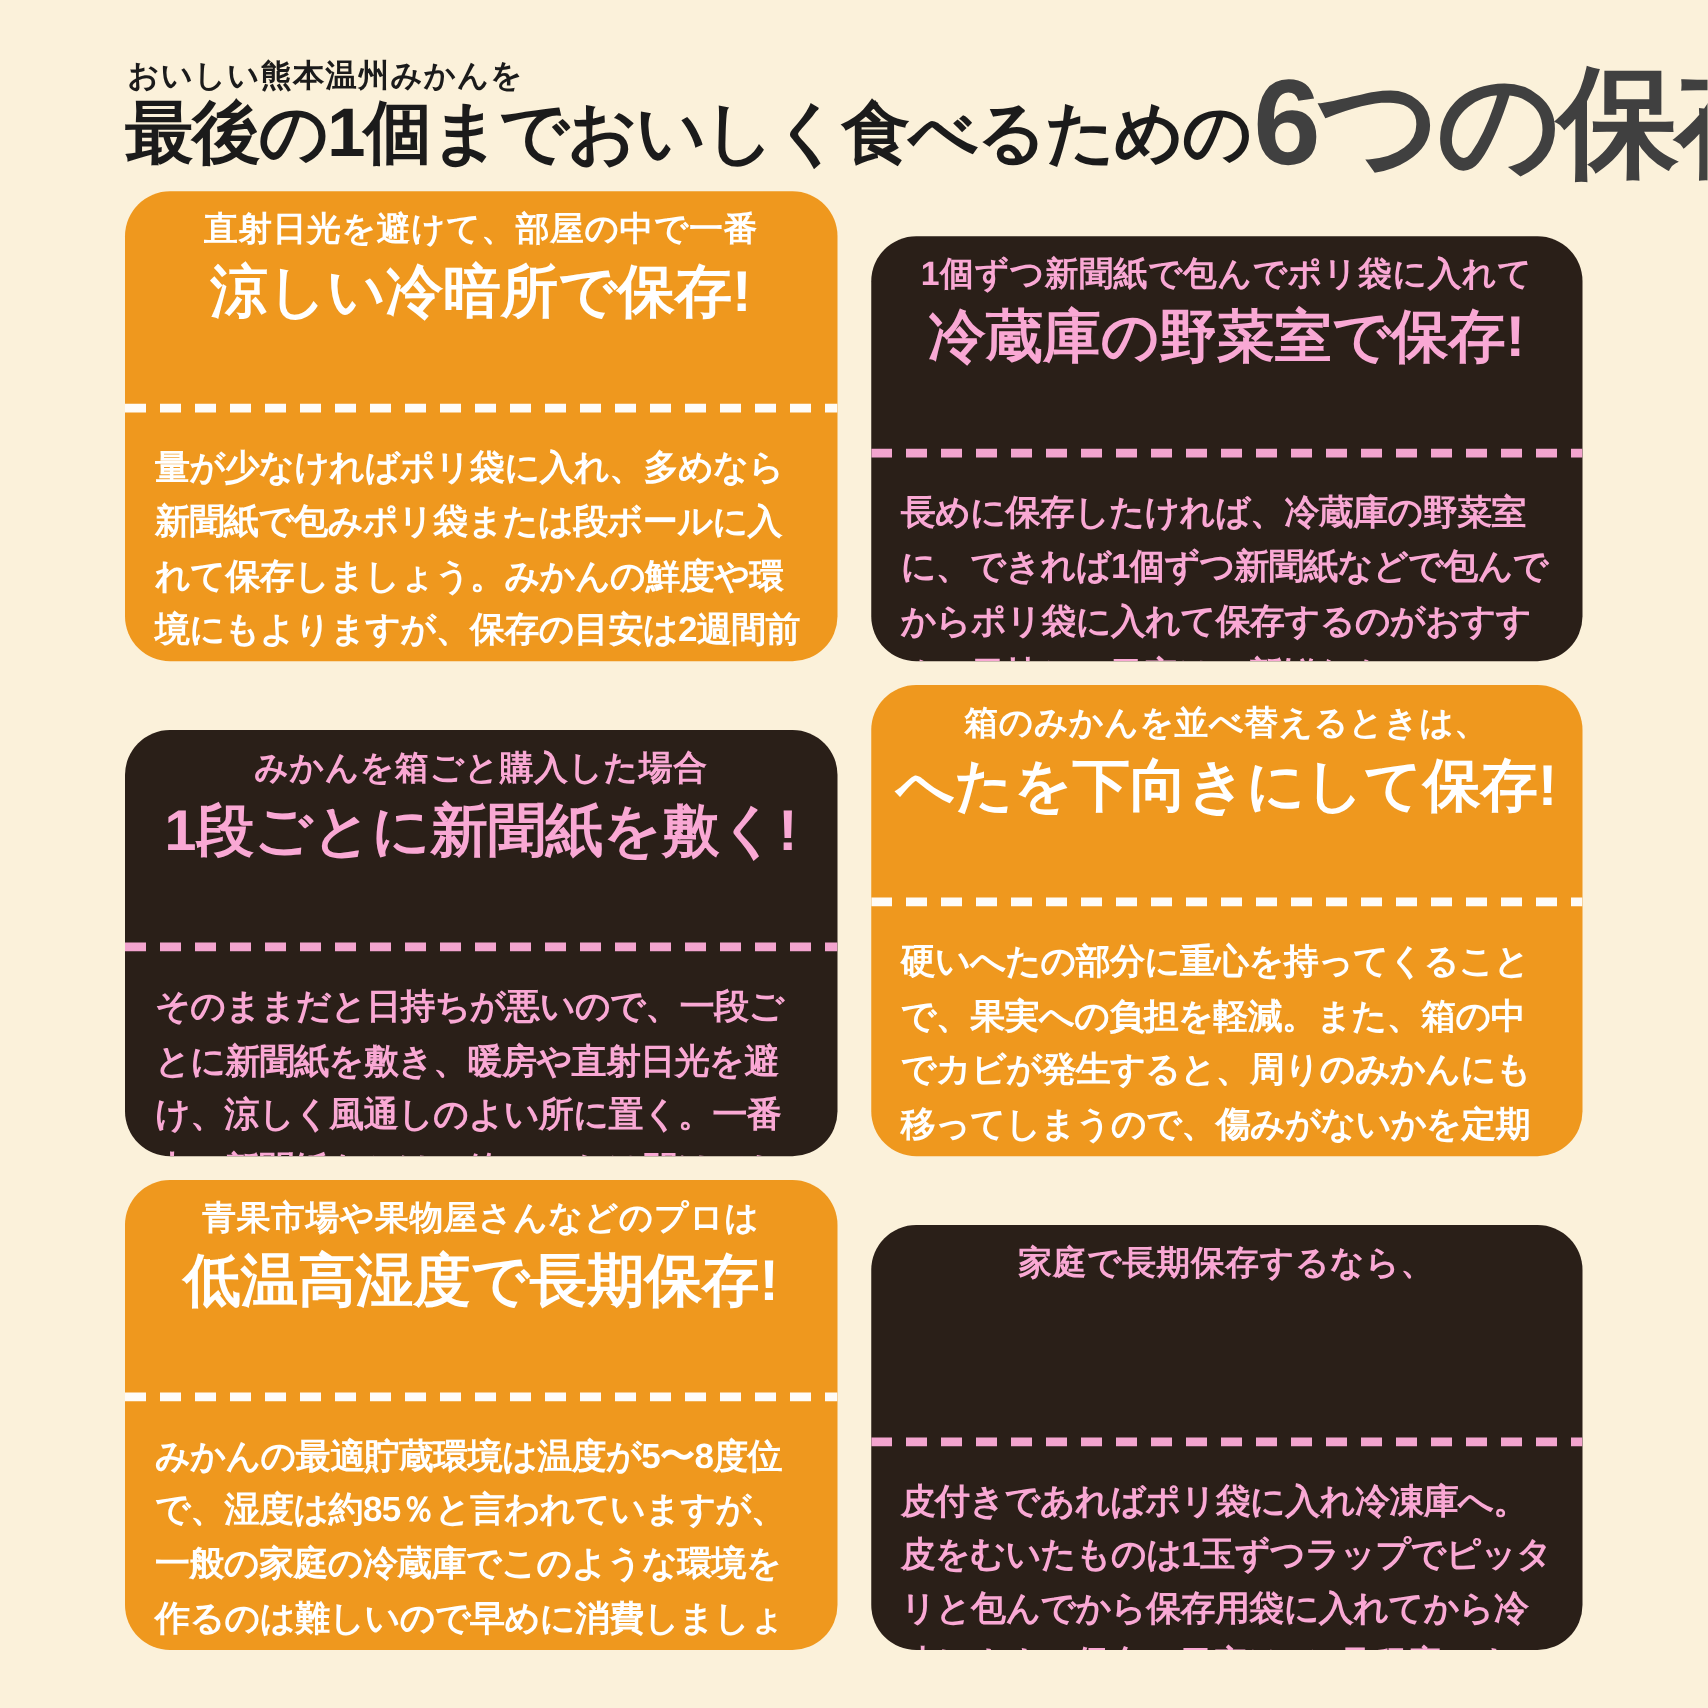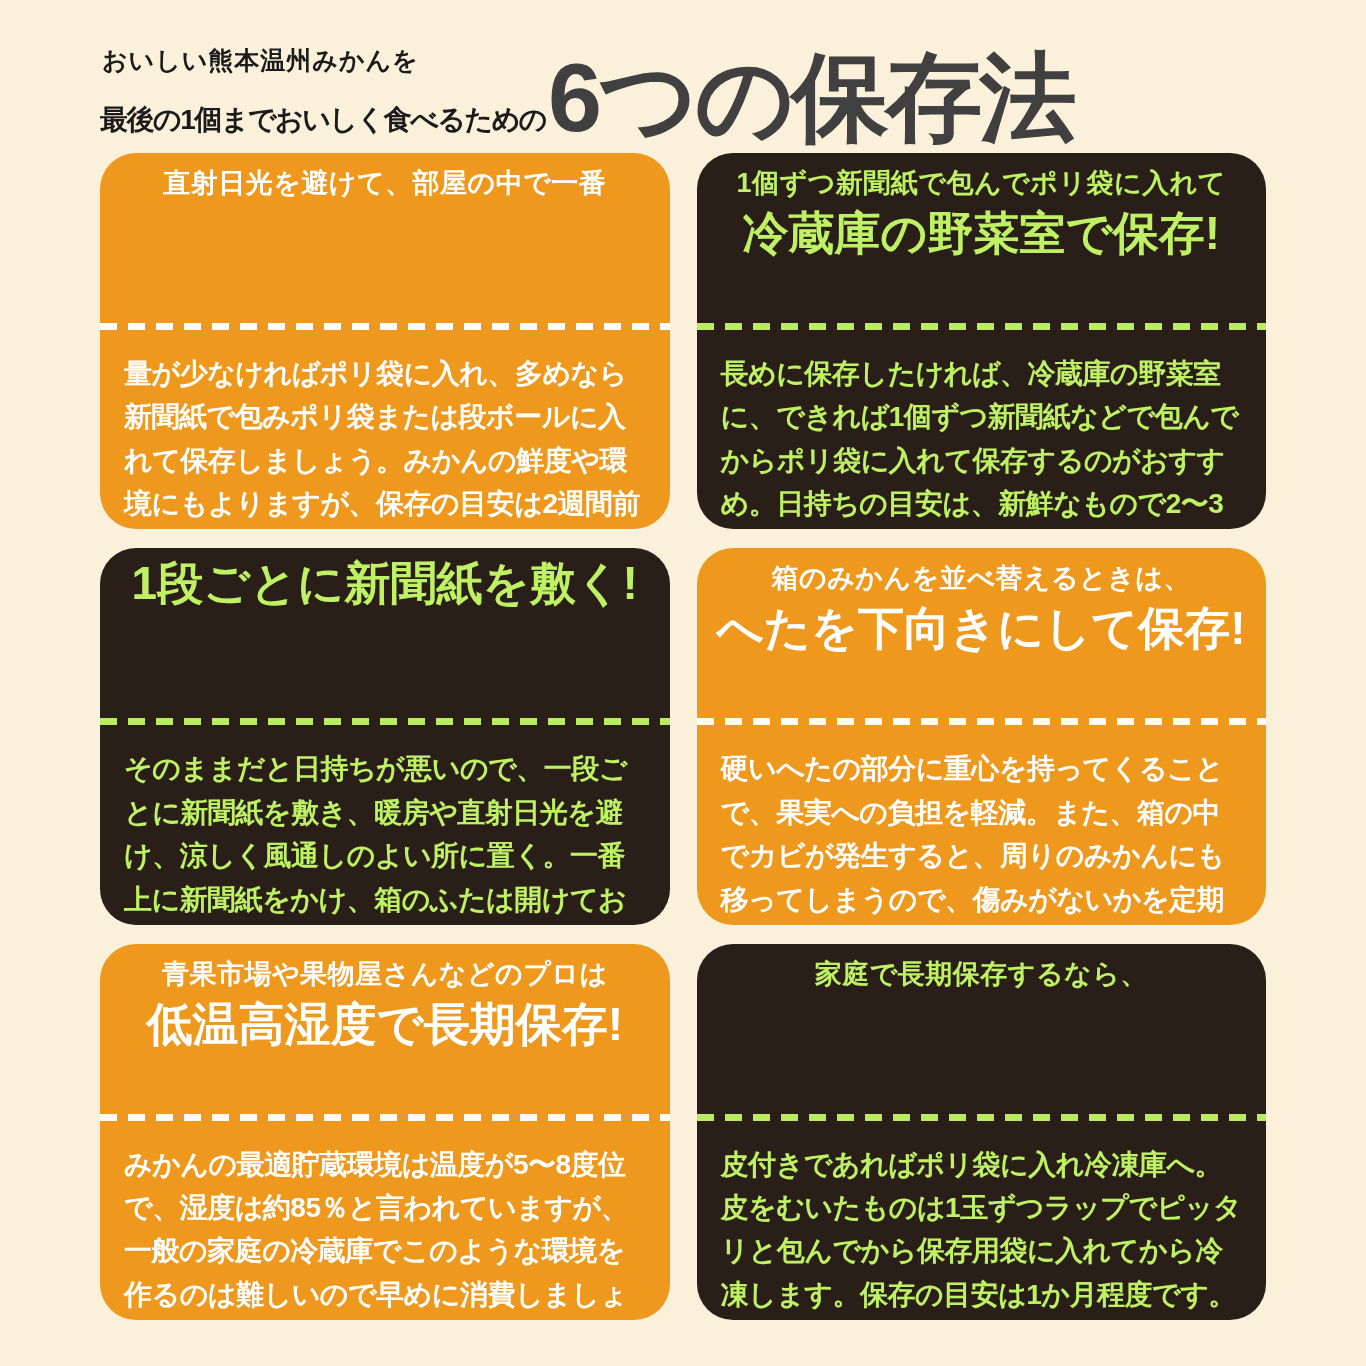--- a/index.html
+++ b/index.html
@@ -15,21 +15,21 @@
   header { position: relative; height: 153px; margin: 0 96px 0 100px; color: #1b1b1b; }
   .header-top {
     position: absolute; top: 44px; left: 2px;
     font-size: 25px; font-weight: 700; letter-spacing: 1px;
   }
   .header-main {
     position: absolute; bottom: 12px; left: 0; right: 0;
     display: flex; align-items: flex-end; white-space: nowrap;
   }
   .header-prefix {
-    font-size: 28px; font-weight: 800; line-height: 1;
+    font-size: 55px; font-weight: 800; line-height: 1;
     letter-spacing: -1.5px; padding-bottom: 7px;
   }
   .header-big {
     font-size: 97px; font-weight: 900; line-height: 0.9;
     letter-spacing: -3px; margin-left: 2px; color: #404040;
   }
 
   
   .grid {
     margin: 0 100px; height: 1167px;
@@ -37,21 +37,21 @@
     grid-template-columns: 1fr 1fr;
     grid-template-rows: repeat(3, 1fr);
     gap: 19px 27px;
   }
   .card {
     border-radius: 36px;
     display: flex; flex-direction: column;
     overflow: hidden;
   }
   .card.orange { background: var(--orange, #ef981e); color: #ffffff; }
-  .card.dark   { background: var(--dark, #2a1f18);  color: #bef264; }
+  .card.dark   { background: var(--dark, #2a1f18);  color: #f9a8d4; margin-top: 36px; }
 
   .card-head {
     height: 158px; flex: none;
     display: flex; flex-direction: column;
     align-items: center;
     gap: 9px; padding-top: 12px;
   }
   .card-subtitle { font-size: 27px; font-weight: 600; letter-spacing: 0.5px; }
   .card-title    { font-size: 46px; font-weight: 800; letter-spacing: 0px; line-height: 1; }
 
@@ -81,36 +81,38 @@
       <span class="header-prefix">最後の1個までおいしく食べるための</span>
       <span class="header-big">6つの保存法</span>
     </div>
   </header>
 
   <main class="grid">
 
     <section class="card orange">
       <div class="card-head">
         <div class="card-subtitle">直射日光を避けて、部屋の中で一番</div>
+        <div class="card-title">涼しい冷暗所で保存!</div>
       </div>
       <div class="dash"></div>
       <div class="card-body">量が少なければポリ袋に入れ、多めなら新聞紙で包みポリ袋または段ボールに入れて保存しましょう。みかんの鮮度や環境にもよりますが、保存の目安は2週間前後です。</div>
     </section>
 
     <section class="card dark">
       <div class="card-head">
         <div class="card-subtitle">1個ずつ新聞紙で包んでポリ袋に入れて</div>
         <div class="card-title">冷蔵庫の野菜室で保存!</div>
       </div>
       <div class="dash"></div>
       <div class="card-body">長めに保存したければ、冷蔵庫の野菜室に、できれば1個ずつ新聞紙などで包んでからポリ袋に入れて保存するのがおすすめ。日持ちの目安は、新鮮なもので2〜3週間位です。</div>
     </section>
 
     <section class="card dark">
       <div class="card-head">
+        <div class="card-subtitle">みかんを箱ごと購入した場合</div>
         <div class="card-title">1段ごとに新聞紙を敷く!</div>
       </div>
       <div class="dash"></div>
       <div class="card-body">そのままだと日持ちが悪いので、一段ごとに新聞紙を敷き、暖房や直射日光を避け、涼しく風通しのよい所に置く。一番上に新聞紙をかけ、箱のふたは開けておきます。</div>
     </section>
 
     <section class="card orange">
       <div class="card-head">
         <div class="card-subtitle">箱のみかんを並べ替えるときは、</div>
         <div class="card-title">へたを下向きにして保存!</div>

